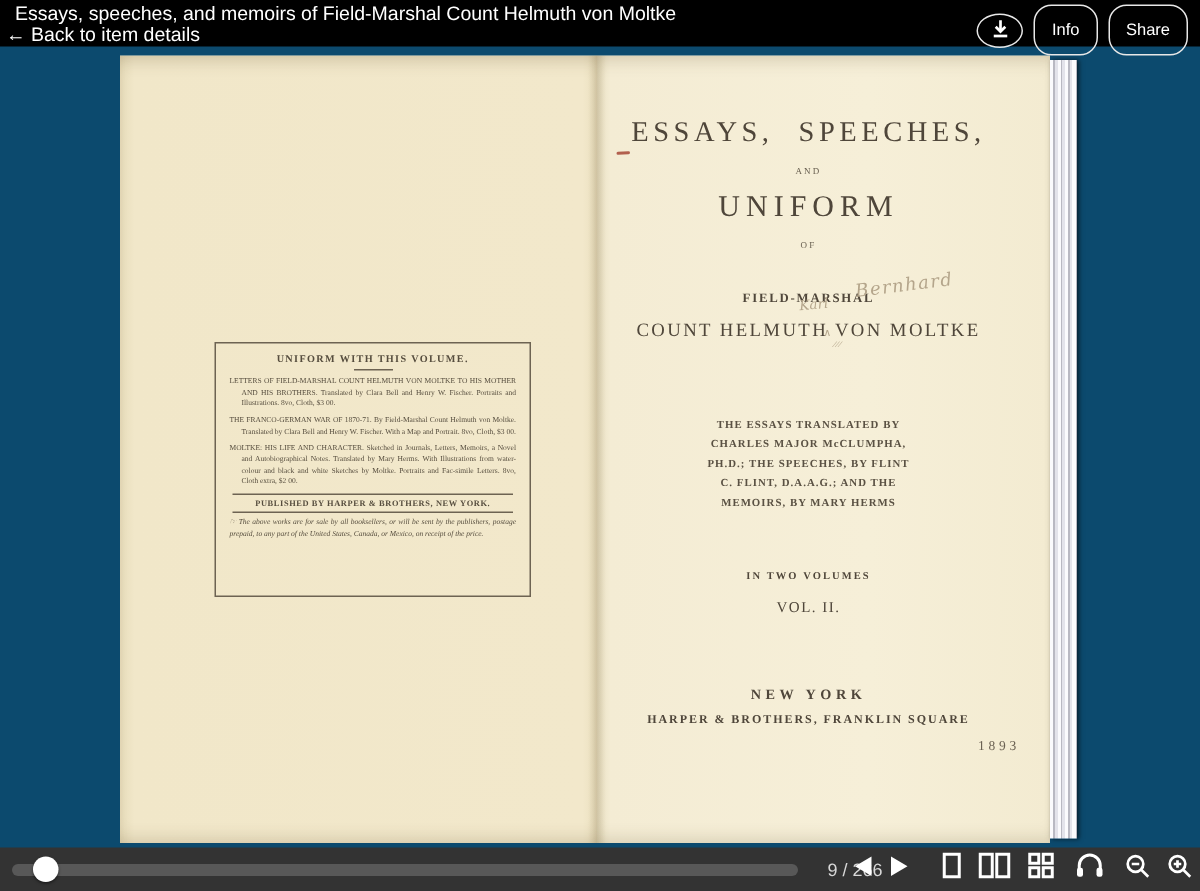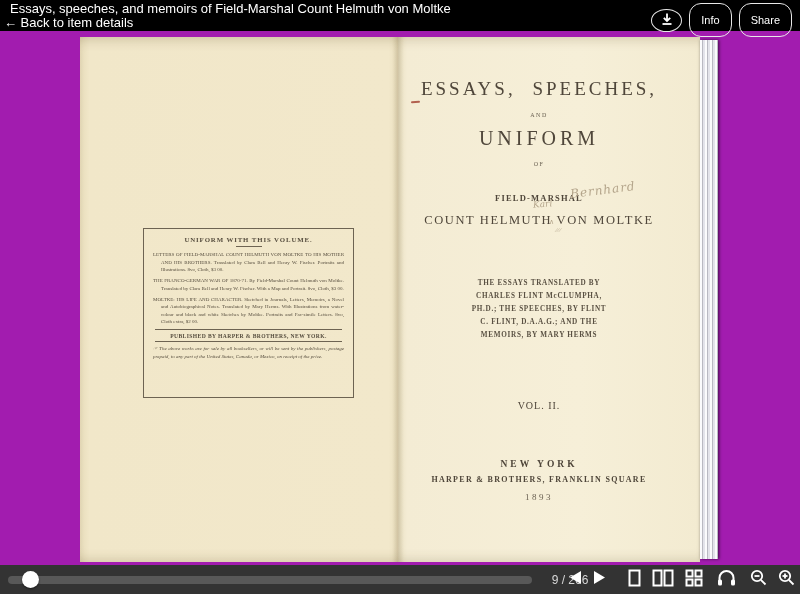--- a/index.html
+++ b/index.html
@@ -1,18 +1,18 @@
 <!DOCTYPE html>
 <html><head>
 <meta charset="utf-8">
 <style>
   * { margin:0; padding:0; box-sizing:border-box; }
   html,body { width:800px; height:594px; background:#000; overflow:hidden;
               font-family:"Liberation Sans", sans-serif; }
-  #stage { position:relative; width:800px; height:594px; background:#a21caf; }
+  #stage { position:relative; width:800px; height:594px; background:#0c4a6e; }
 
   
   #topbar { position:absolute; left:0; top:0; width:800px; height:31px; background:#000; z-index:5; }
   .tb-title { position:absolute; left:10px; top:1px; color:#fff; font-size:13px; white-space:nowrap; }
   .tb-back  { position:absolute; left:4px; top:15px; color:#fff; font-size:13px; text-decoration:none; cursor:pointer; }
   #tb-buttons { position:absolute; right:8px; top:3px; display:flex; align-items:center; gap:7px; }
   .pill { border:1.5px solid #e8e8e8; border-radius:12px; color:#fff; font-size:11px;
           height:23px; display:flex; align-items:center; justify-content:center;
           padding:16px 11px; background:transparent; cursor:pointer; white-space:nowrap; }
   .pill.round { width:31px; padding:0; border-radius:50%; }
@@ -56,21 +56,21 @@
   .t-main { font-size:19px; letter-spacing:3px; word-spacing:9px; }
   .t-memoirs { font-size:20px; letter-spacing:4px; }
   .t-tiny { font-size:6px; letter-spacing:1.5px; color:#6a6152; }
   .t-fm { font-size:8.5px; letter-spacing:1.2px; font-weight:bold; }
   .t-author { font-size:12.5px; letter-spacing:1.6px; }
   .t-trans { font-size:7.2px; letter-spacing:.7px; line-height:13px; font-weight:bold; color:#5a5143; }
   .t-twovol { font-size:7px; letter-spacing:1.4px; font-weight:bold; }
   .t-vol { font-size:10px; letter-spacing:1px; }
   .t-city { font-size:9.5px; letter-spacing:3px; font-weight:bold; }
   .t-pubrow { font-size:8px; letter-spacing:1.3px; font-weight:bold; }
-  .t-year { font-size:9px; letter-spacing:2.5px; color:#6a6152; }
+  .t-year { font-size:9px; letter-spacing:2.5px; color:#6a6152;text-align:right; }
   .pencil { position:absolute; color:#b4a58b; font-style:italic;
       font-family:"DejaVu Serif","Liberation Serif",serif; }
   #hw-word2 { left:172px; top:146px; font-size:12px; transform:rotate(-7deg); letter-spacing:1px; }
   #hw-word1 { left:135px; top:162px; font-size:9px; transform:rotate(-5deg); }
   #hw-caret { left:151px; top:181px; font-size:7px; }
   #hw-marks { left:158px; top:190px; font-size:5px; letter-spacing:1px; }
   #red-underline { position:absolute; left:13px; top:64px; width:9px; height:2px;
       background:#b2604e; border-radius:1px; transform:rotate(-4deg); }
 
   
@@ -139,25 +139,26 @@
         <div class="line t-tiny" style="top:124px">OF</div>
 
         <div class="line t-fm" style="top:156px">FIELD-MARSHAL</div>
         <span class="pencil" id="hw-word2">Bernhard</span>
         <span class="pencil" id="hw-word1">Karl</span>
         <div class="line t-author" style="top:176px">COUNT HELMUTH VON MOLTKE</div>
         <span class="pencil" id="hw-caret">∧</span>
         <span class="pencil" id="hw-marks">⁄⁄⁄</span>
 
         <div class="line t-trans" style="top:240px">THE ESSAYS TRANSLATED BY</div>
-        <div class="line t-trans" style="top:253px">CHARLES FLINT McCLUMPHA,</div>
+        <div class="line t-trans" style="top:253px">CHARLES MAJOR McCLUMPHA,</div>
         <div class="line t-trans" style="top:266px">PH.D.; THE SPEECHES, BY FLINT</div>
         <div class="line t-trans" style="top:279px">C. FLINT, D.A.A.G.; AND THE</div>
         <div class="line t-trans" style="top:292px">MEMOIRS, BY MARY HERMS</div>
 
+        <div class="line t-twovol" style="top:343px">IN TWO VOLUMES</div>
         <div class="line t-city" style="top:422px">NEW YORK</div>
 
         <div class="line t-vol" style="top:363px">VOL. II.</div>
         <div class="line t-pubrow" style="top:438px">HARPER &amp; BROTHERS, FRANKLIN SQUARE</div>
         <div class="line t-year" style="top:455px">1893</div>
       </div>
     </div>
 
     <div id="gutter"></div>
     <div id="page-stack"></div>

